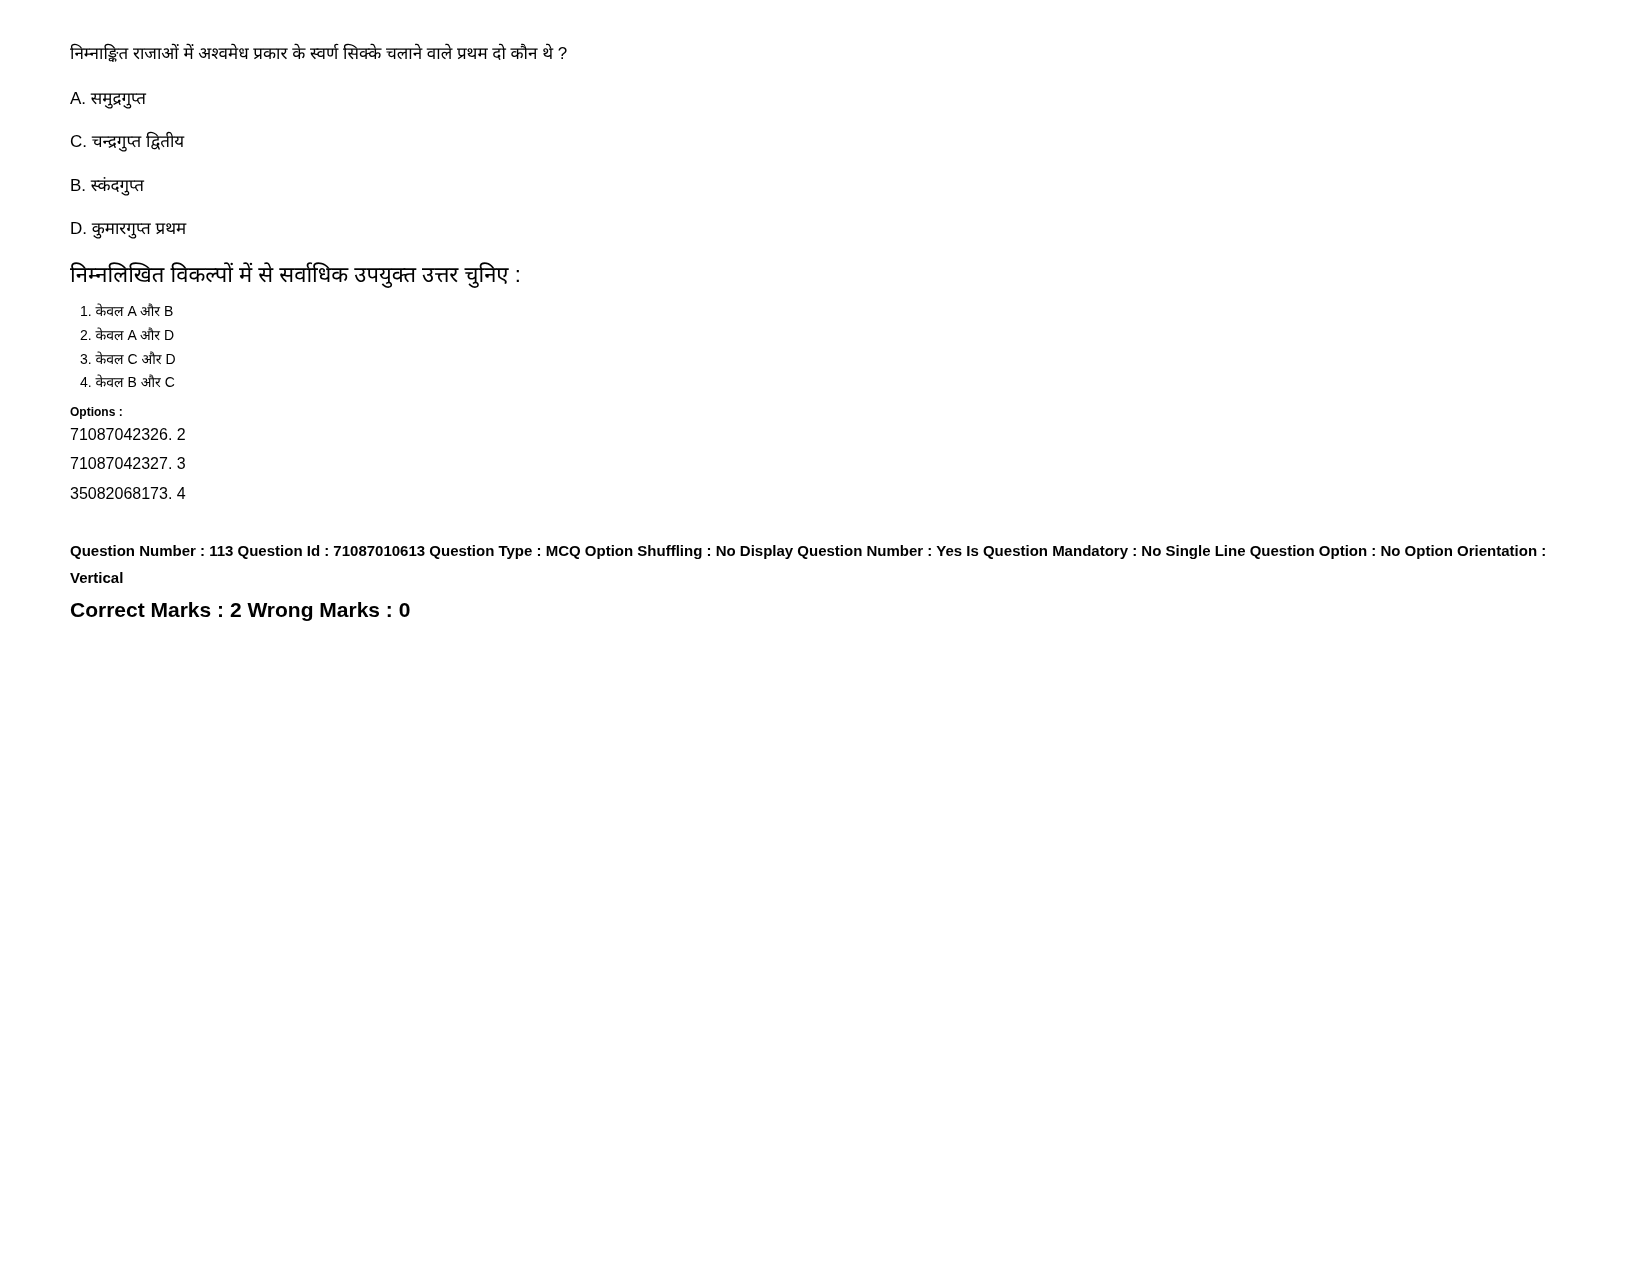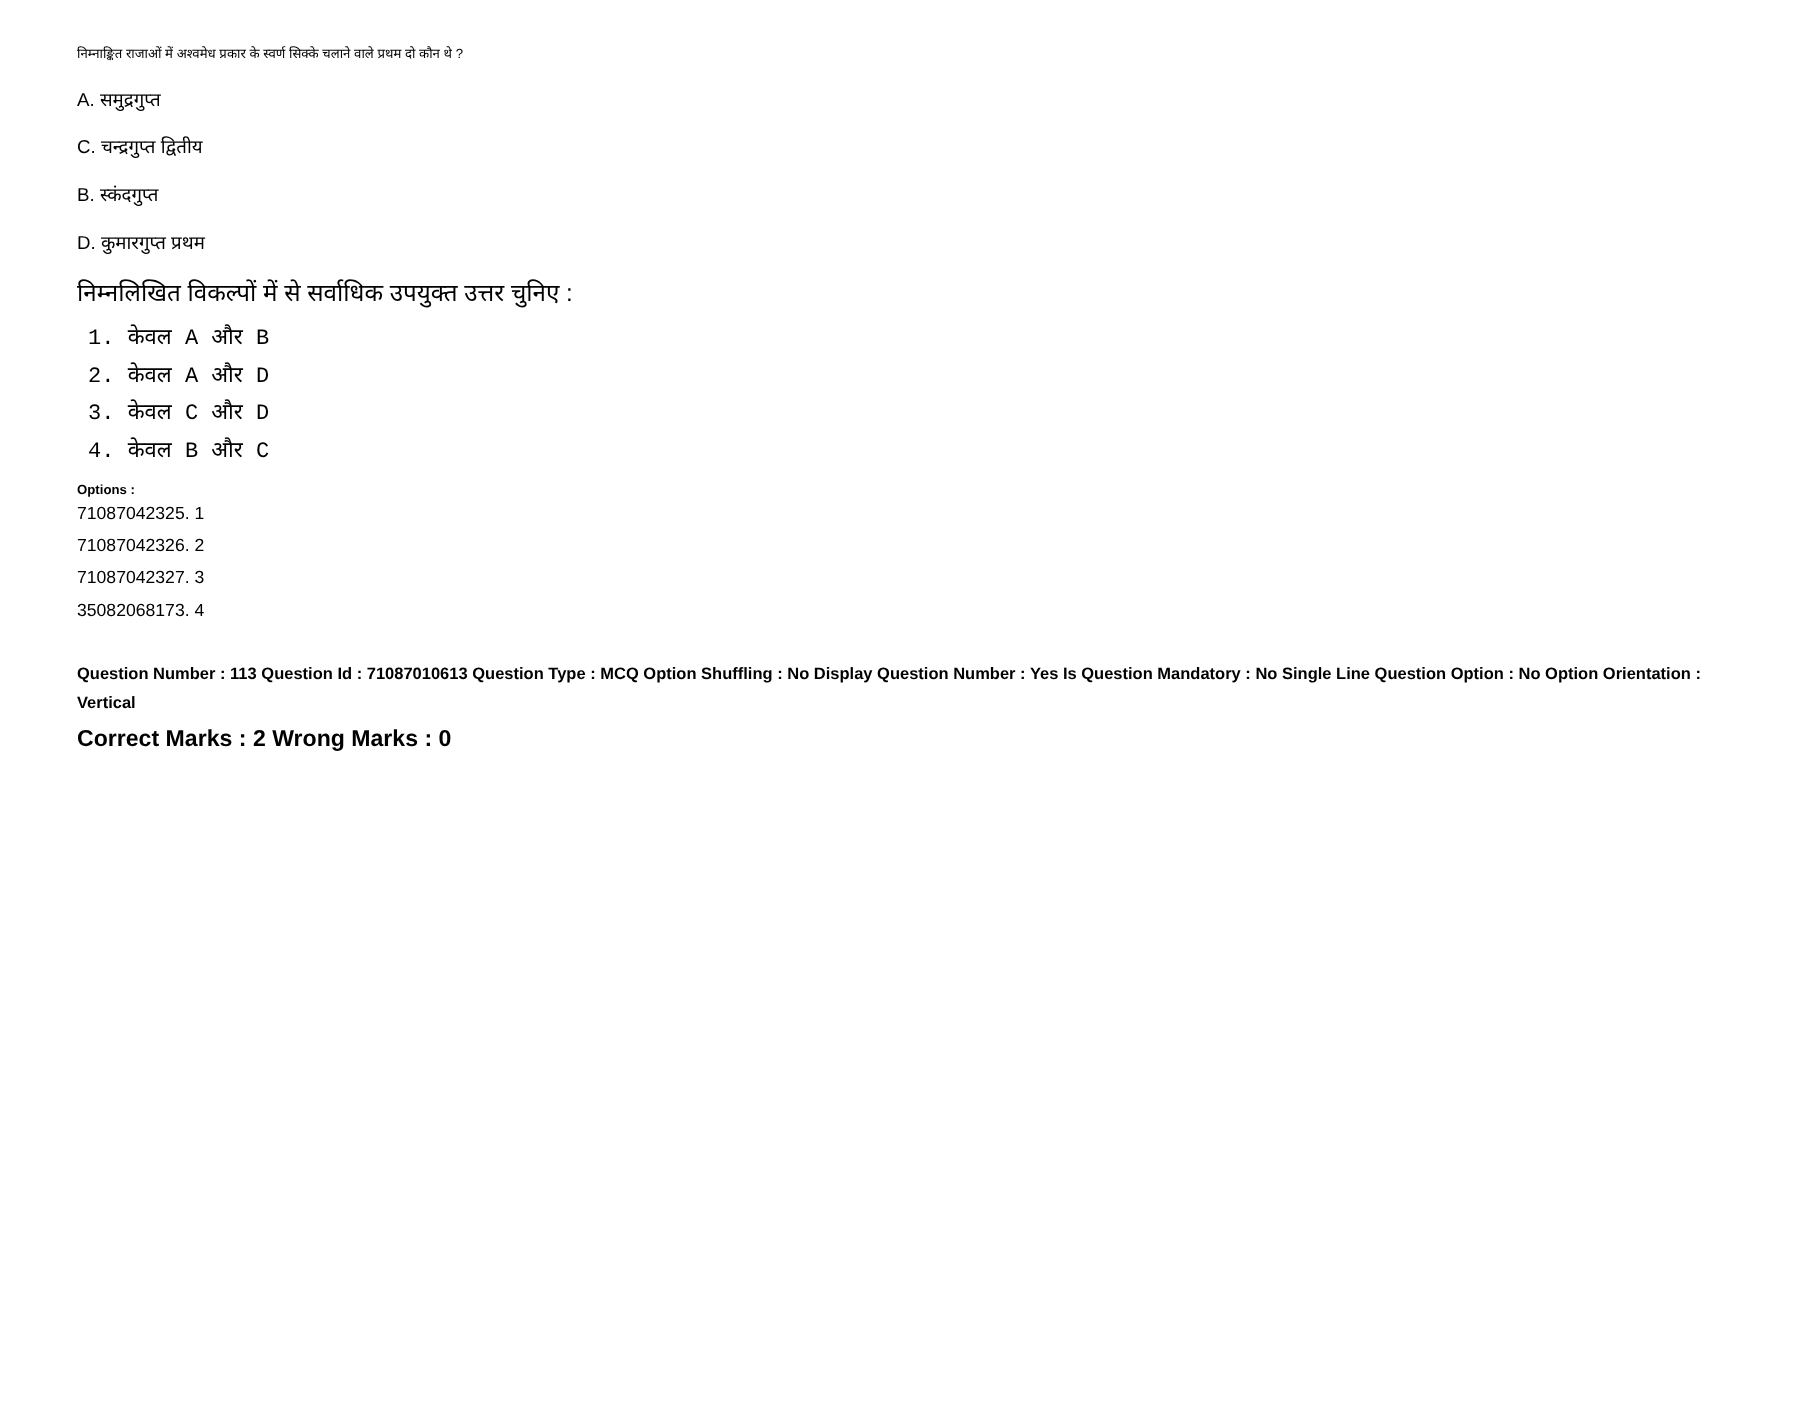--- a/index.html
+++ b/index.html
@@ -10,42 +10,41 @@
     body {
       background: #ffffff;
       font-family: Arial, sans-serif;
       font-size: 16px;
       color: #000000;
       width: 1650px;
       min-height: 1275px;
       padding: 40px 70px;
     }
     .question-text {
-      font-size: 12px;
+      font-size: 17px;
       line-height: 1.6;
       margin-bottom: 18px;
     }
     .option-item {
       font-size: 17px;
       margin-bottom: 16px;
       line-height: 1.6;
     }
     .sub-question {
       font-size: 22px;
       margin-bottom: 12px;
       margin-top: 4px;
     }
     .sub-options {
       margin-left: 10px;
       margin-bottom: 10px;
     }
     .sub-option-item {
-      font-size: 20px;
+      font-size: 14px;
       line-height: 1.7;
-      font-family: Liberation Mono, monospace;
     }
     .options-label {
       font-size: 12px;
       font-weight: bold;
       margin-top: 10px;
       margin-bottom: 2px;
     }
     .options-list {
       font-size: 16px;
       margin-bottom: 2px;
@@ -114,25 +113,20 @@
       <span>4.</span>
       <span> </span>
       <span>केवल B और C</span>
     </p>
   </div>
 
   <p class="options-label">Options :</p>
 
   <div>
     <p class="options-list">
-      <span>71087042325.</span>
-      <span> </span>
-      <span>1</span>
-    </p>
-    <p class="options-list">
       <span>71087042326.</span>
       <span> </span>
       <span>2</span>
     </p>
     <p class="options-list">
       <span>71087042327.</span>
       <span> </span>
       <span>3</span>
     </p>
     <p class="options-list">

